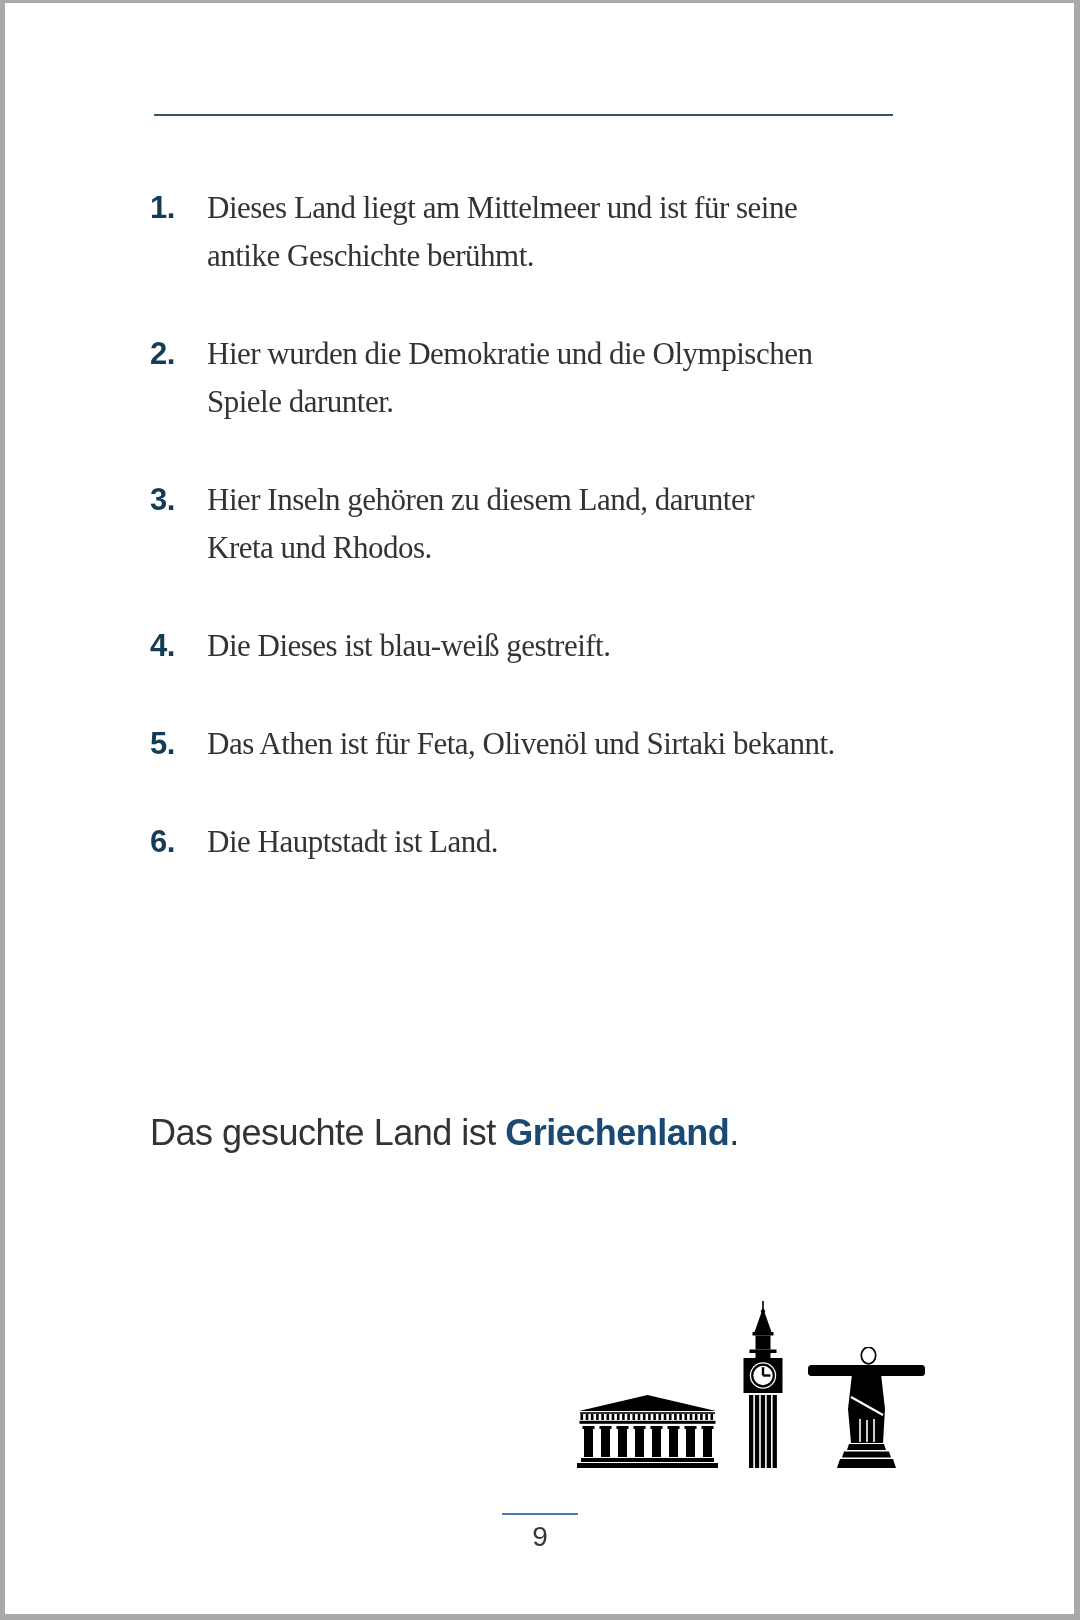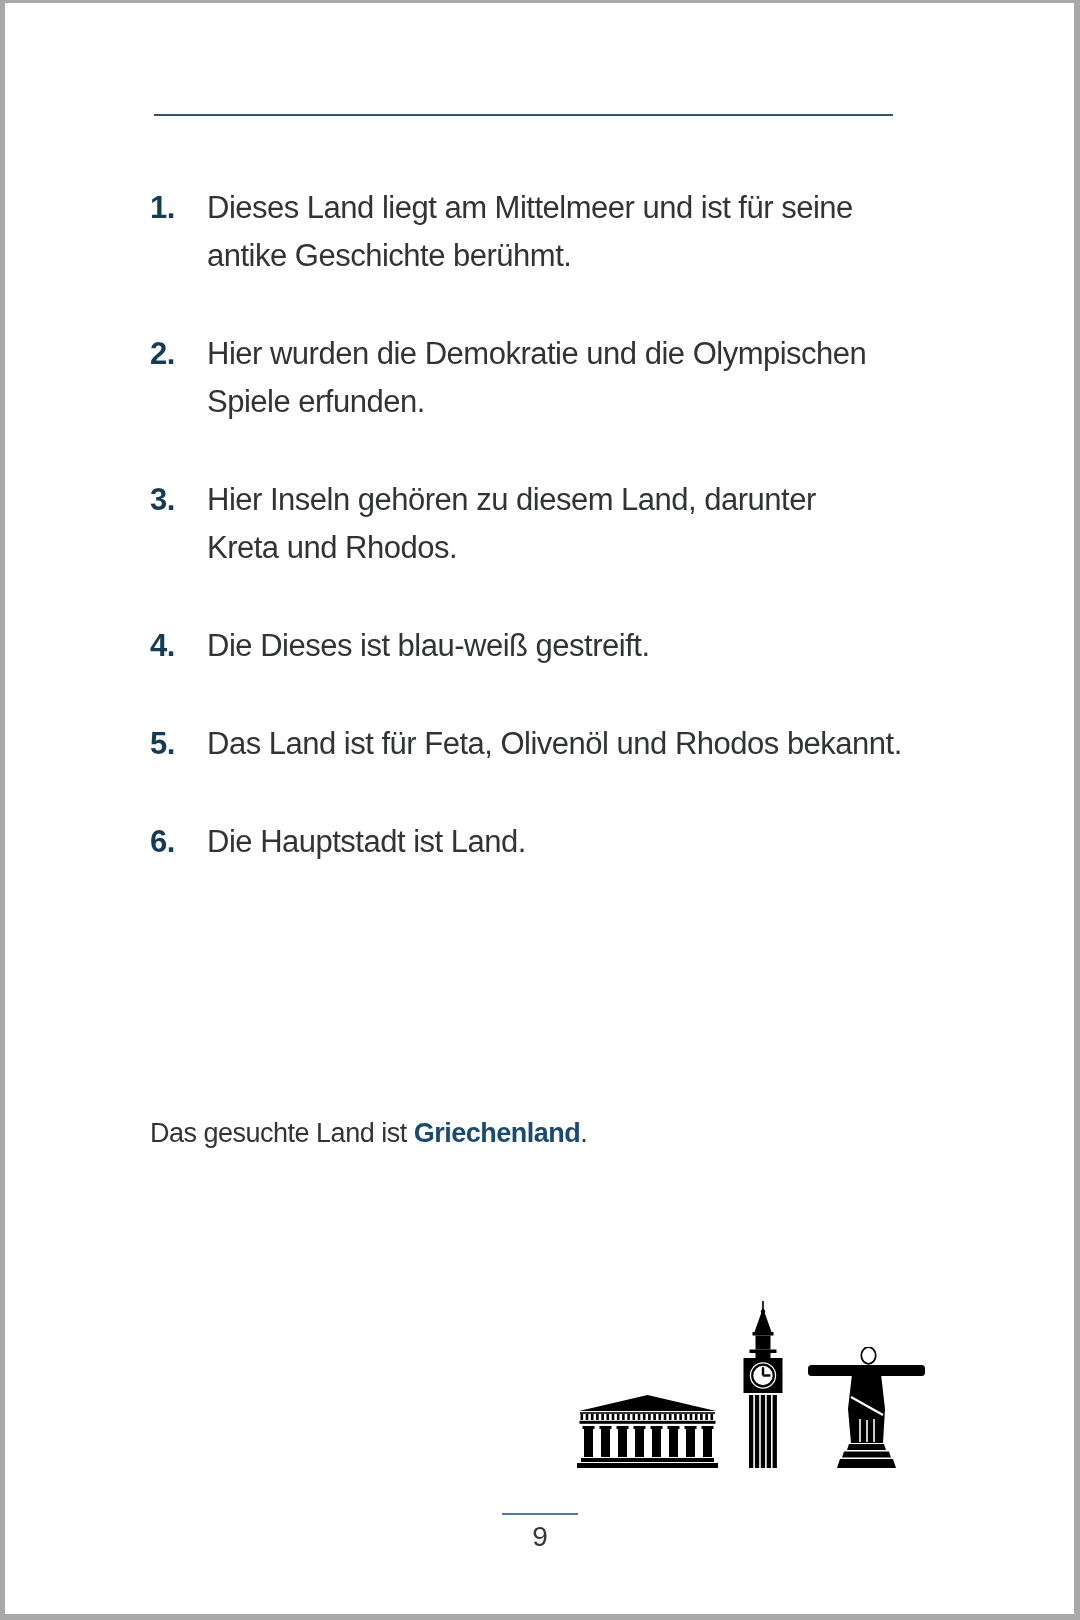--- a/index.html
+++ b/index.html
@@ -44,26 +44,27 @@
   .clue-num {
     width: 57px;
     flex: 0 0 57px;
     font-weight: bold;
     color: #153c56;
   }
   .clue-text {
     width: 740px;
     white-space: pre-line;
     color: #313335;
+    font-family: Liberation Serif, serif;
   }
   .answer {
     position: absolute;
     left: 145px;
     top: 1106px;
-    font-size: 27px;
+    font-size: 36px;
     line-height: 48px;
     letter-spacing: -0.5px;
     color: #313335;
     white-space: nowrap;
   }
   .answer .country {
     font-weight: bold;
     color: #1a4a73;
   }
   .icon {
@@ -100,34 +101,34 @@
 
   <div class="clues">
     <div class="clue">
       <span class="clue-num">1.</span>
       <span class="clue-text">Dieses Land liegt am Mittelmeer und ist für seine
 antike Geschichte berühmt.</span>
     </div>
     <div class="clue">
       <span class="clue-num">2.</span>
       <span class="clue-text">Hier wurden die Demokratie und die Olympischen
-Spiele erfunden.</span>
+Spiele darunter.</span>
     </div>
     <div class="clue">
       <span class="clue-num">3.</span>
       <span class="clue-text">Hier Inseln gehören zu diesem Land, darunter
 Kreta und Rhodos.</span>
     </div>
     <div class="clue">
       <span class="clue-num">4.</span>
       <span class="clue-text">Die Dieses ist blau-weiß gestreift.</span>
     </div>
     <div class="clue">
       <span class="clue-num">5.</span>
-      <span class="clue-text">Das Land ist für Feta, Olivenöl und Rhodos bekannt.</span>
+      <span class="clue-text">Das Athen ist für Feta, Olivenöl und Sirtaki bekannt.</span>
     </div>
     <div class="clue">
       <span class="clue-num">6.</span>
       <span class="clue-text">Die Hauptstadt ist Land.</span>
     </div>
   </div>
 
   <div class="answer">
     <span>Das gesuchte Land ist </span><span class="country">Griechenland</span><span>.</span>
   </div>

